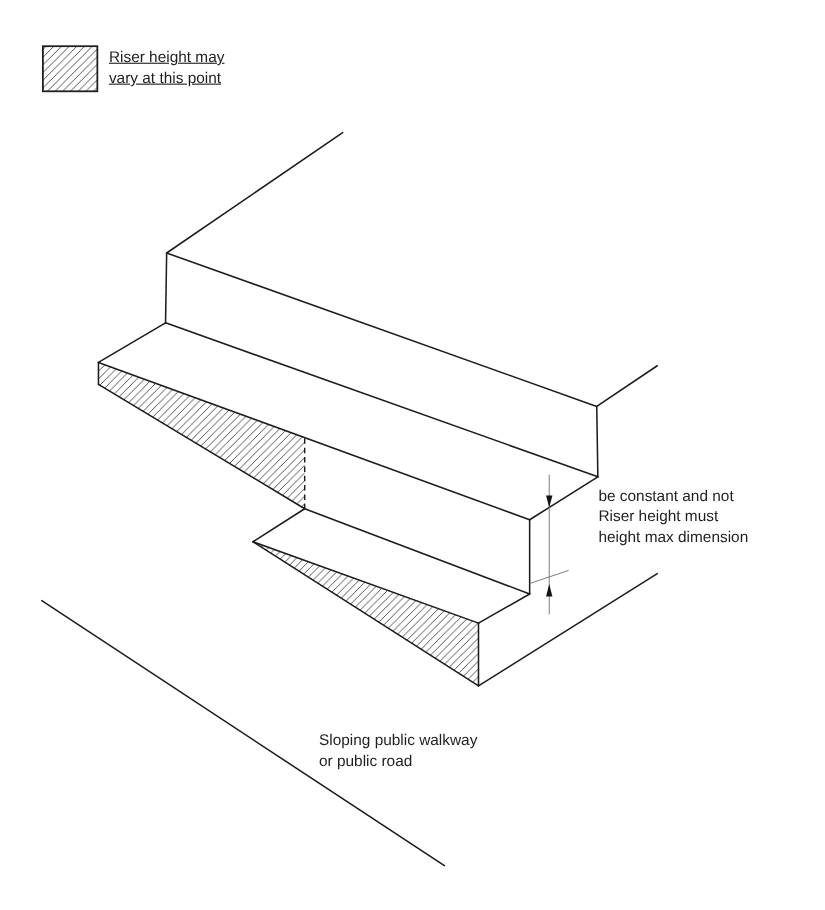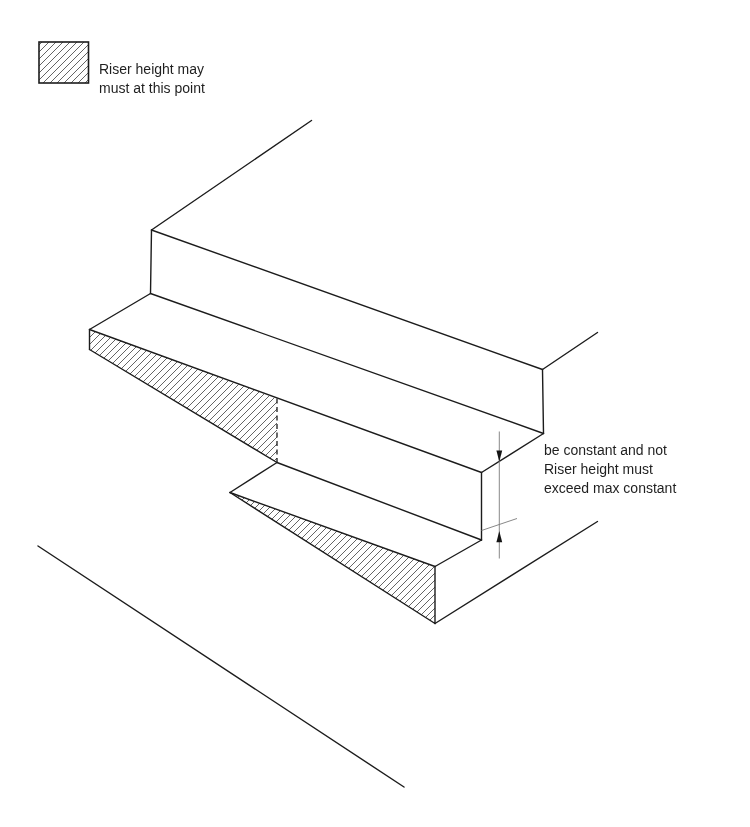--- a/index.html
+++ b/index.html
@@ -20,21 +20,21 @@
     left: 0;
     top: 0;
   }
   .note {
     position: absolute;
     font-size: 14px;
     line-height: 19px;
     color: #1f1f1f;
     white-space: nowrap;
   }
-  #legend-text   { left: 99px;  top: 60px;  }
+  #legend-text   { left: 99px;  top: 42px; text-decoration: underline;  }
   #riser-note    { left: 544px; top: 441px; }
   #walkway-note  { left: 290px; top: 663px; }
 </style>
 </head>
 <body>
 
 <div id="canvas">
 
   <svg id="diagram-svg" width="750" height="827" viewBox="0 0 750 827">
     <defs>
@@ -83,23 +83,27 @@
     <g>
       <line x1="499.3" y1="431.5" x2="499.3" y2="558.5" stroke="#7a7a7a" stroke-width="0.9"></line>
       <line x1="481.5" y1="530.5" x2="517" y2="518.5" stroke="#7a7a7a" stroke-width="0.9"></line>
       <polygon points="499.3,461.7 496.4,450.5 502.2,450.5" fill="#141414"></polygon>
       <polygon points="499.3,531 496.4,542.2 502.2,542.2" fill="#141414"></polygon>
     </g>
   </svg>
 
   <div class="note" id="legend-text">
     <div>Riser height may</div>
-    <div>must at this point</div>
+    <div>vary at this point</div>
   </div>
 
   <div class="note" id="riser-note">
     <div>be constant and not</div>
     <div>Riser height must</div>
-    <div>exceed max constant</div>
+    <div>height max dimension</div>
   </div>
 
+  <div class="note" id="walkway-note">
+    <div>Sloping public walkway</div>
+    <div>or public road</div>
+  </div>
 
 </div>
 
 </body></html>

